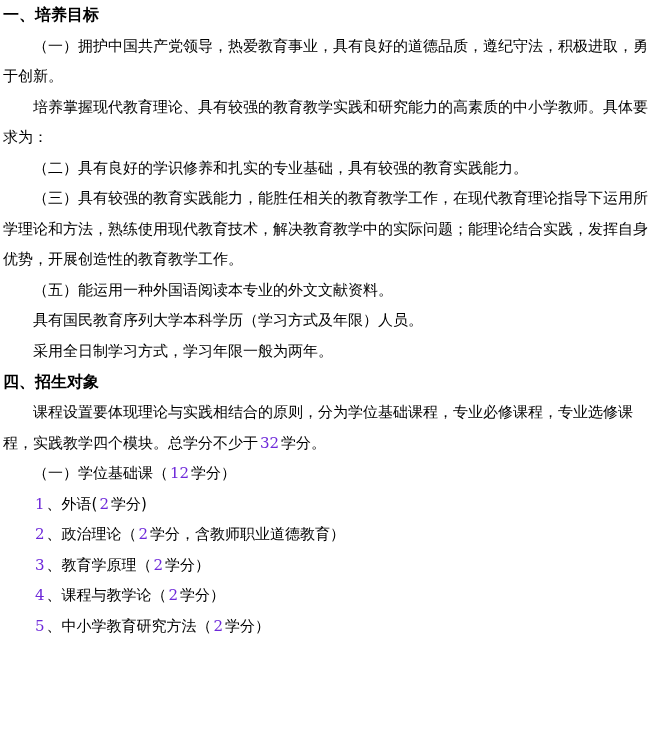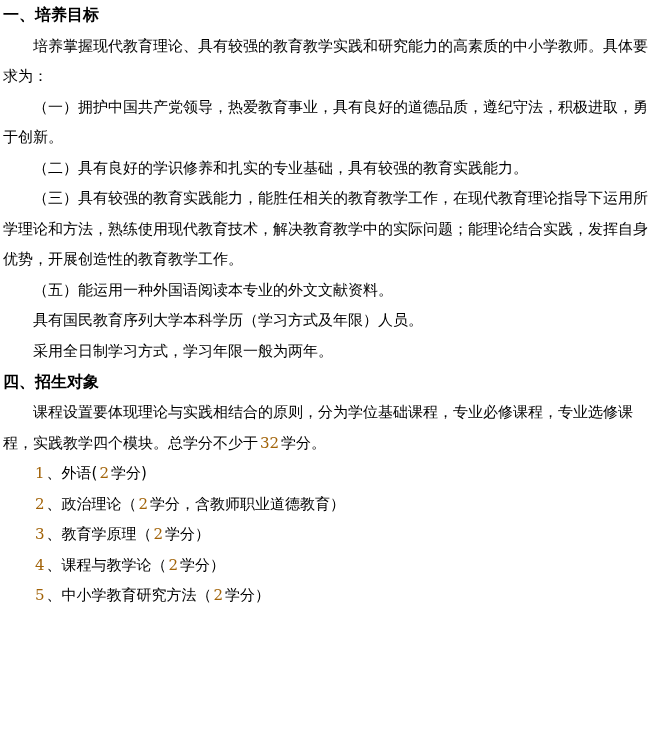--- a/index.html
+++ b/index.html
@@ -30,61 +30,62 @@
     text-indent: 2em;
     font-weight: normal;
   }
   .heading {
     text-indent: 0;
     font-weight: bold;
     font-size: 16px;
   }
   
   .num {
-    color: #a16207;
+    color: #6d28d9;
     padding: 0 2px;
     font-family: "DejaVu Serif", "Liberation Serif", serif;
   }
   .cursor {
     display: inline-block;
     width: 1px;
     height: 17px;
     background: #000000;
     vertical-align: -3px;
     margin-left: 1px;
   }
 </style>
 </head>
 <body>
 
 <div class="doc">
 
   <p class="line heading"><span>一、培养目标</span></p>
 
+  <p class="line para"><span>（一）拥护中国共产党领导，热爱教育事业，具有良好的道德品质，遵纪守法，积极进取，勇于创新。</span></p>
+
   <p class="line para"><span>培养掌握现代教育理论、具有较强的教育教学实践和研究能力的高素质的中小学教师。具体要求为：</span></p>
-
-  <p class="line para"><span>（一）拥护中国共产党领导，热爱教育事业，具有良好的道德品质，遵纪守法，积极进取，勇于创新。</span></p>
 
   <p class="line para"><span>（二）具有良好的学识修养和扎实的专业基础，具有较强的教育实践能力。</span></p>
 
   <p class="line para"><span>（三）具有较强的教育实践能力，能胜任相关的教育教学工作，在现代教育理论指导下运用所学理论和方法，熟练使用现代教育技术，解决教育教学中的实际问题；能理论结合实践，发挥自身优势，开展创造性的教育教学工作。</span></p>
 
 
   <p class="line para"><span>（五）能运用一种外国语阅读本专业的外文文献资料。</span></p>
 
 
   <p class="line para"><span>具有国民教育序列大学本科学历（学习方式及年限）人员。</span></p>
 
 
   <p class="line para"><span>采用全日制学习方式，学习年限一般为两年。</span></p>
 
   <p class="line heading"><span>四、招生对象</span></p>
 
   <p class="line para"><span>课程设置要体现理论与实践相结合的原则，分为学位基础课程，专业必修课程，专业选修课程，实践教学四个模块。总学分不少于<span class="num">32</span>学分。</span></p>
 
+  <p class="line para"><span>（一）学位基础课（<span class="num">12</span>学分）</span></p>
 
   <p class="line para"><span><span class="num">1</span>、外语(<span class="num">2</span>学分)</span></p>
 
   <p class="line para"><span><span class="num">2</span>、政治理论（<span class="num">2</span>学分，含教师职业道德教育）</span></p>
 
   <p class="line para"><span><span class="num">3</span>、教育学原理（<span class="num">2</span>学分）</span></p>
 
   <p class="line para"><span><span class="num">4</span>、课程与教学论（<span class="num">2</span>学分）</span></p>
 
   <p class="line para"><span><span class="num">5</span>、中小学教育研究方法（<span class="num">2</span>学分）</span></p>

